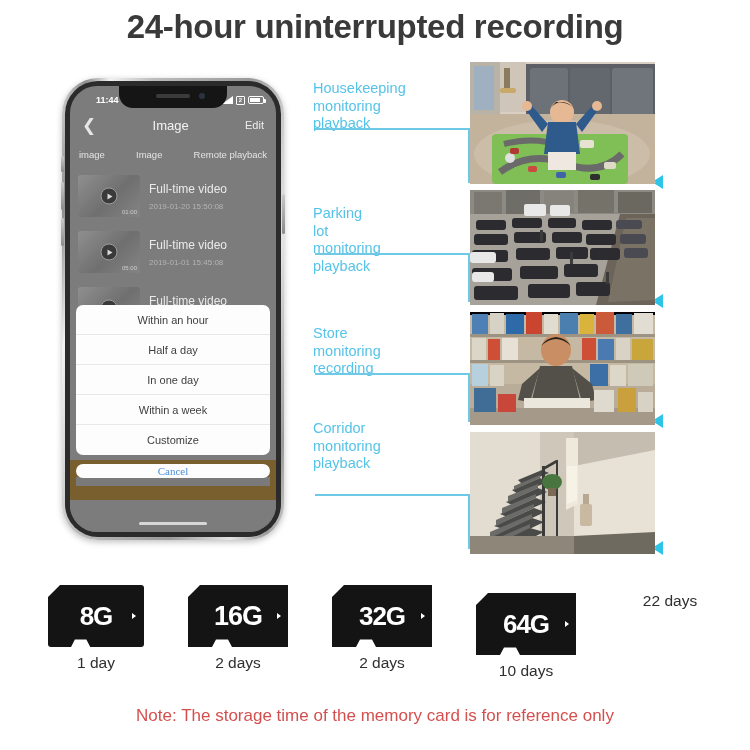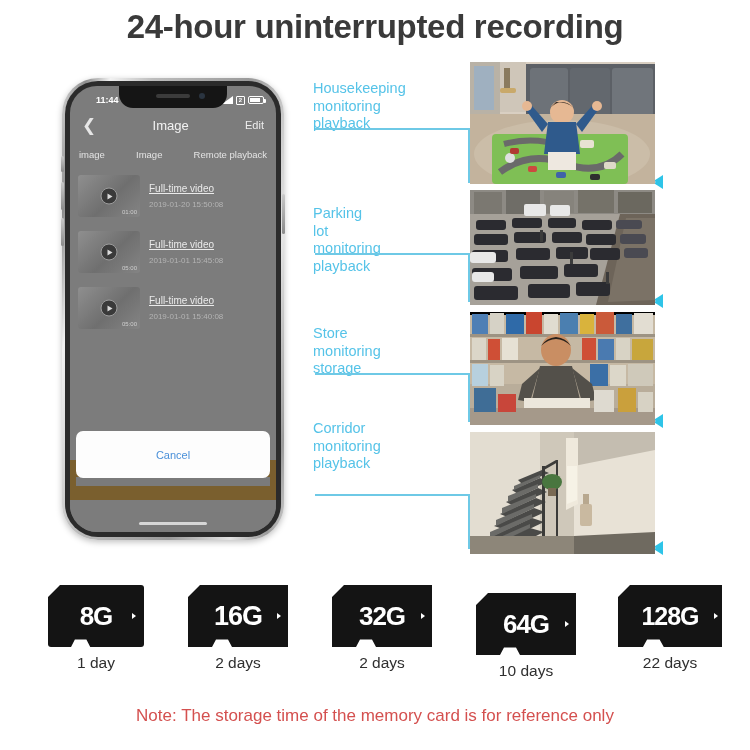--- a/index.html
+++ b/index.html
@@ -99,37 +99,37 @@
   .play {
     position: absolute; left: 50%; top: 50%; transform: translate(-50%,-50%);
     width: 17px; height: 17px; border-radius: 50%;
     background: #3a3a3a; border: 1px solid #9d9d9d;
     display:flex; align-items:center; justify-content:center;
   }
   .play::after { content:''; border-left: 5px solid #d9d9d9;
     border-top: 3.5px solid transparent; border-bottom: 3.5px solid transparent; margin-left:2px; }
   .dur { position:absolute; right:3px; bottom:2px; font-size:6px; color:#cfcfcf; }
   .vmeta { flex:1; min-width:0; }
-  .vtitle { font-size: 10px; color: #eaeaea; margin-bottom: 6px; text-decoration: underline; }
+  .vtitle { font-size: 12px; color: #eaeaea; margin-bottom: 6px; }
   .vtime { font-size: 8px; color: #b4b4b4; }
 
   
   .sheet {
     position: absolute; left: 6px; right: 6px; bottom: 54px; z-index: 8;
   }
   .sheet-group { background: #fdfdfd; border-radius: 7px; overflow: hidden; }
   .sheet-item {
     height: 30px; display: flex; align-items: center; justify-content: center;
     font-size: 11px; color: #3e3e3e; border-bottom: 1px solid #e8e8e8;
   }
   .sheet-item:last-child { border-bottom: none; }
   .sheet-cancel {
-    margin-top: 2px; background: #fdfdfd; border-radius: 7px;
-    height: 47px; display:flex; align-items:center; justify-content:center;
-    font-size: 11px; color: #4a90d9;
+    margin-top: 9px; background: #fdfdfd; border-radius: 7px;
+    height: 14px; display:flex; align-items:center; justify-content:center;
+    font-size: 11px; color: #4a90d9; font-family: Liberation Serif, serif;
   }
   .sheet-strip {
     position:absolute; left:6px; right:6px; bottom:46px; height: 9px;
     background: #7a7a7a; z-index: 7;
   }
   .brownbar { position:absolute; left:0; right:0; bottom:30px; height:42px; background:#7a5f2e; z-index:6; }
   .home-ind {
     position:absolute; bottom:7px; left:50%; transform:translateX(-50%);
     width: 68px; height: 3.5px; border-radius: 2px; background:#d7d7d7; z-index: 9;
   }
@@ -255,20 +255,27 @@
             <div class="vtitle">Full-time video</div>
             <div class="vtime">2019-01-01 15:40:08</div>
           </div>
         </div>
       </div>
 
       <div class="brownbar"></div>
       <div class="sheet-strip"></div>
 
       <div class="sheet">
+        <div class="sheet-group">
+          <div class="sheet-item">Within an hour</div>
+          <div class="sheet-item">Half a day</div>
+          <div class="sheet-item">In one day</div>
+          <div class="sheet-item">Within a week</div>
+          <div class="sheet-item">Customize</div>
+        </div>
         <div class="sheet-cancel">Cancel</div>
       </div>
 
       <div class="bottom-mask"></div>
       <div class="home-ind"></div>
     </div>
   </div>
 
   <div class="callout">
     <div class="co-label" style="left:313px; top:80px;">Housekeeping
@@ -366,21 +373,21 @@
         <rect x="154" y="58" width="24" height="10" rx="3"></rect>
       </g>
       <rect x="70" y="40" width="3" height="12" fill="#3b3b3b"></rect>
       <rect x="100" y="62" width="3" height="12" fill="#3b3b3b"></rect>
       <rect x="136" y="82" width="3" height="12" fill="#3b3b3b"></rect>
     </svg>
   </div>
 
   <div class="callout">
     <div class="co-label" style="left:313px; top:325px;">Store monitoring
-storage</div>
+recording</div>
     <div class="co-line-h" style="left:315px; top:373px; width:155px;"></div>
     <div class="co-line-v" style="left:468px; top:373px; height:48px;"></div>
     <div class="co-arrow" style="left:652px; top:414px;"></div>
     <div class="co-line-h" style="left:468px; top:420px; width:188px;"></div>
   </div>
   <div class="photo" style="left:470px; top:312px; width:185px; height:113px;">
     <svg viewBox="0 0 185 113" preserveAspectRatio="none">
       <rect width="185" height="113" fill="#b9ad9a"></rect>
       <rect x="0" y="0" width="185" height="72" fill="#c6b9a4"></rect>
       <g>
@@ -513,26 +520,20 @@
       <div class="sdcard" style="width:100px;">
         <div class="sd-body" style="width:100px; height:62px; clip-path: polygon(12px 0, 100% 0, 100% 100%, 44% 100%, 40% 88%, 28% 88%, 24% 100%, 0 100%, 0 12px);">
           <span class="sd-cap" style="font-size:26px;">64G</span>
           <span class="sd-tri" style="right:7px; top:50%; margin-top:-3px;"></span>
         </div>
       </div>
       <div class="card-cap">10 days</div>
     </div>
 
     <div class="card-slot" style="left:608px; top:0; width:124px;">
-      <div class="sdcard" style="width:104px;">
-        <div class="sd-body" style="width:104px; height:62px; clip-path: polygon(12px 0, 100% 0, 100% 100%, 44% 100%, 40% 88%, 28% 88%, 24% 100%, 0 100%, 0 12px);">
-          <span class="sd-cap" style="font-size:25px;">128G</span>
-          <span class="sd-tri" style="right:4px; top:50%; margin-top:-3px;"></span>
-        </div>
-      </div>
       <div class="card-cap">22 days</div>
     </div>
 
   </div>
 
   <div class="note">Note: The storage time of the memory card is for reference only</div>
 
 </div>
 
 </body></html>

